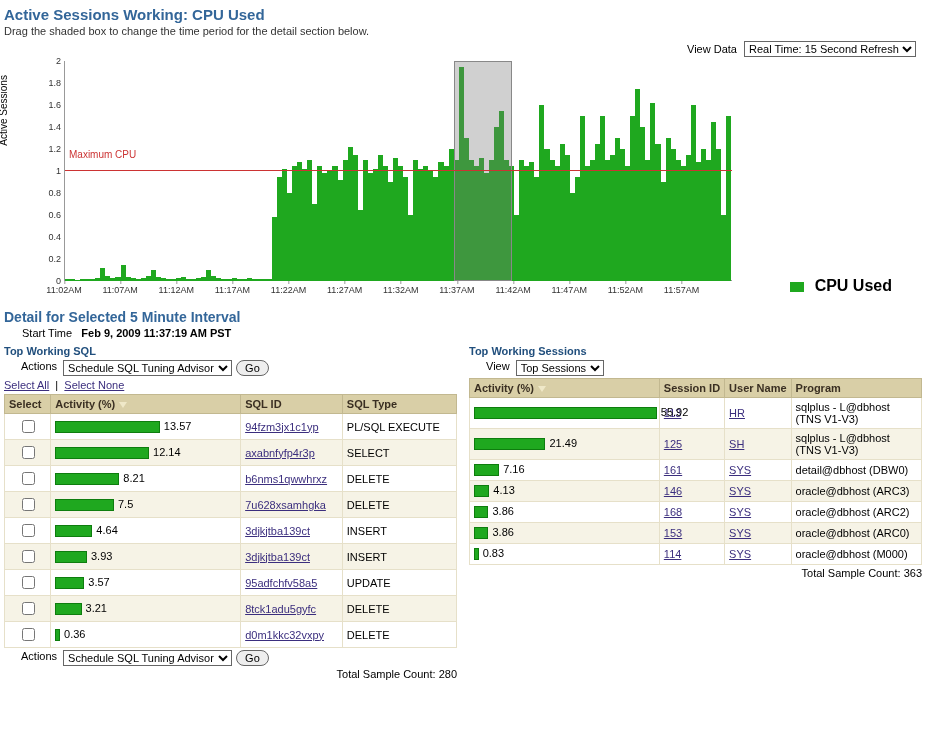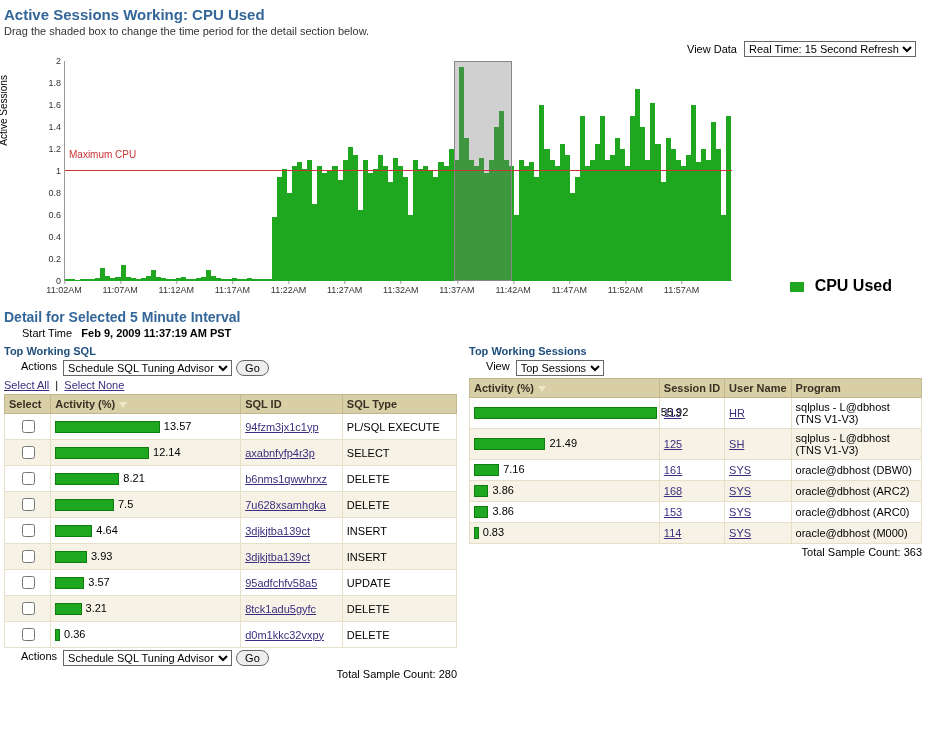--- a/index.html
+++ b/index.html
@@ -638,21 +638,34 @@
             <td style="width: 42%;">
               <div class="activity-cell">
                 <div class="activity-bar-wrap">
                   <div class="activity-bar" style="width: 12.804%;"></div>
                   <span class="activity-val" style="left: calc(12.804% + 4px);">7.16</span>
                 </div>
               </div>
             </td>
             <td><a class="lnk">161</a></td>
             <td><a class="lnk">SYS</a></td>
-            <td style="white-space: normal;">oracle@dbhost (DBW0)</td>
+            <td style="white-space: normal;">detail@dbhost (DBW0)</td>
+          </tr>
+          <tr>
+            <td style="width: 42%;">
+              <div class="activity-cell">
+                <div class="activity-bar-wrap">
+                  <div class="activity-bar" style="width: 7.38555%;"></div>
+                  <span class="activity-val" style="left: calc(7.38555% + 4px);">4.13</span>
+                </div>
+              </div>
+            </td>
+            <td><a class="lnk">146</a></td>
+            <td><a class="lnk">SYS</a></td>
+            <td style="white-space: normal;">oracle@dbhost (ARC3)</td>
           </tr>
           <tr>
             <td style="width: 42%;">
               <div class="activity-cell">
                 <div class="activity-bar-wrap">
                   <div class="activity-bar" style="width: 6.90272%;"></div>
                   <span class="activity-val" style="left: calc(6.90272% + 4px);">3.86</span>
                 </div>
               </div>
             </td>

